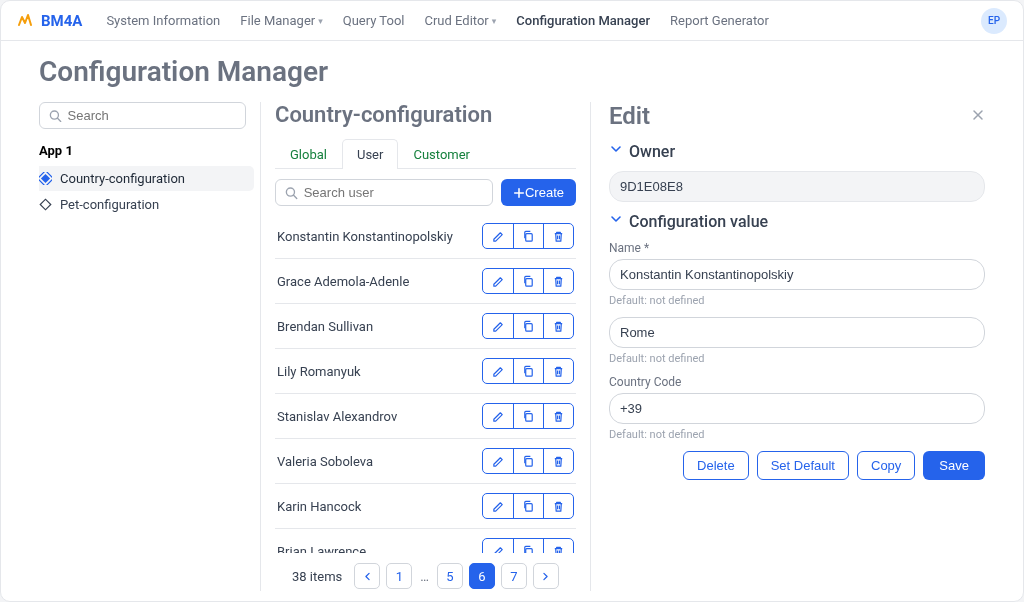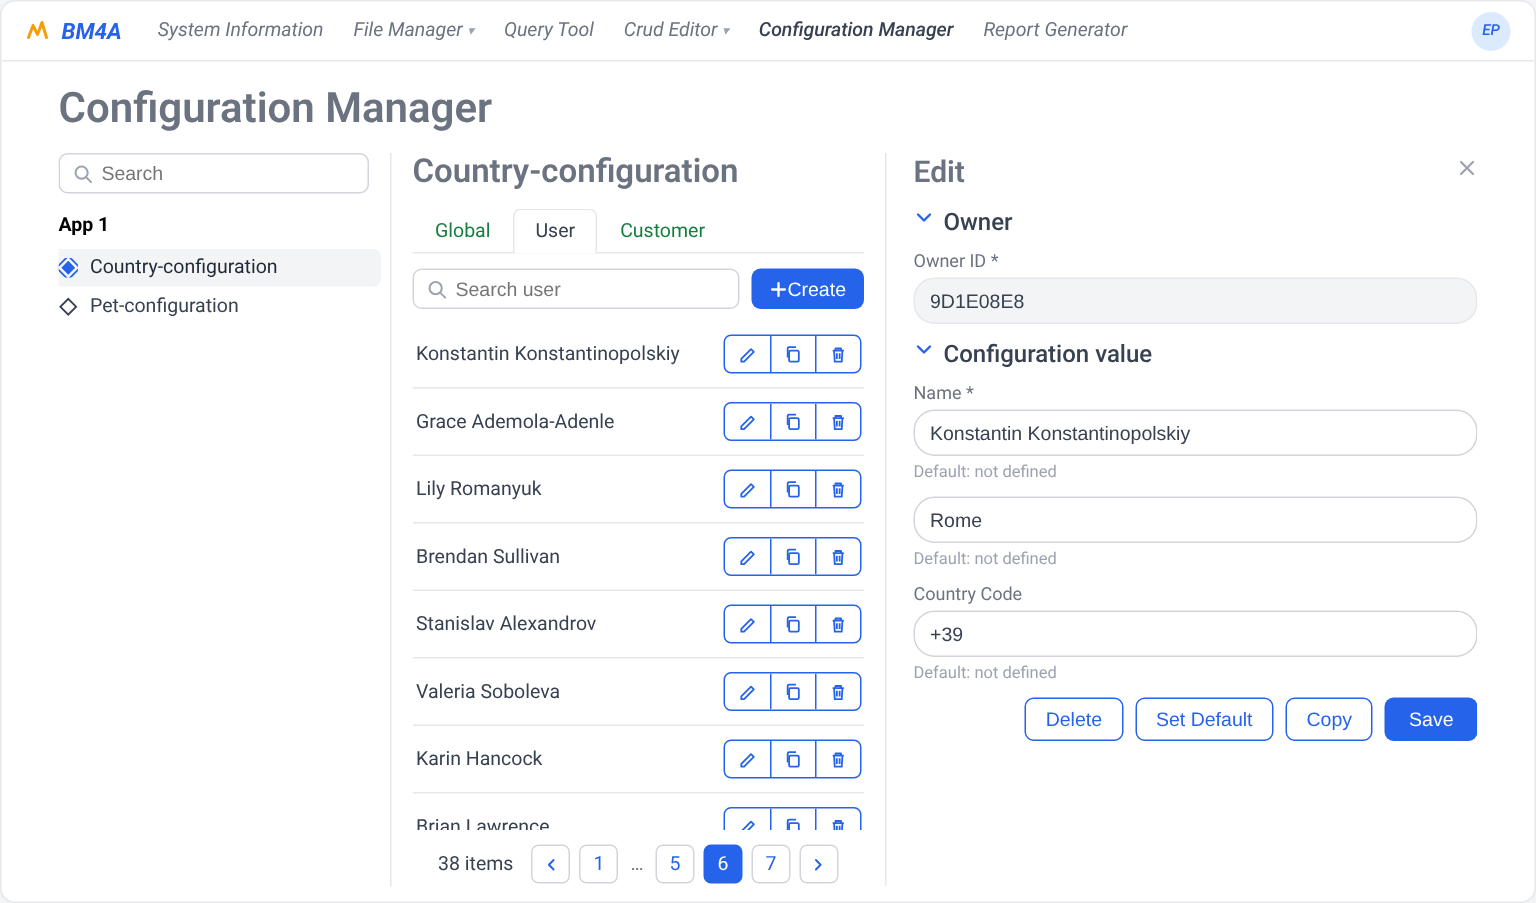--- a/index.html
+++ b/index.html
@@ -1,20 +1,20 @@
 <!DOCTYPE html>
 <html><head>
 <meta charset="utf-8">
 <style>
 * { box-sizing: border-box; margin: 0; padding: 0; }
 body { font-family: -apple-system, BlinkMacSystemFont, "Segoe UI", Roboto, sans-serif; font-size: 14px; color: #1f2937; background: #f3f4f6; }
 .window { width: 1024px; height: 602px; margin: 0 auto; background: #fff; border-radius: 10px; overflow: hidden; border: 1px solid #e5e7eb; display: flex; flex-direction: column; }
 
 
-.topbar { display: flex; align-items: center; height: 40px; padding: 0 16px; border-bottom: 1px solid #e5e7eb; gap: 4px; font-style: italic; }
+.topbar { display: flex; align-items: center; height: 40px; padding: 0 16px; border-bottom: 1px solid #e5e7eb; gap: 4px; }
 .brand { display: flex; align-items: center; gap: 6px; font-weight: 700; color: #2563eb; margin-right: 10px; font-size: 15px; }
 .brand-logo { width: 18px; height: 18px; }
 .nav-item { color: #6b7280; padding: 0 10px; cursor: pointer; font-size: 13px; display: flex; align-items: center; gap: 3px; }
 .nav-item.active { color: #374151; font-weight: 500; }
 .nav-chev { font-size: 9px; color: #9ca3af; }
 .spacer { flex: 1; }
 .avatar { width: 26px; height: 26px; border-radius: 50%; background: #dbeafe; color: #2563eb; font-size: 10px; font-weight: 500; display: flex; align-items: center; justify-content: center; }
 
 
 .page { flex: 1; overflow: hidden; display: flex; flex-direction: column; padding: 14px 38px 10px; }
@@ -53,21 +53,21 @@
 .pager { display: flex; justify-content: center; align-items: center; gap: 6px; padding: 10px 0 2px; font-size: 13px; }
 .pager-count { color: #374151; margin-right: 6px; }
 .pg { min-width: 26px; height: 26px; border: 1px solid #d1d5db; border-radius: 5px; display: flex; align-items: center; justify-content: center; color: #2563eb; cursor: pointer; background: #fff; }
 .pg.active { background: #2563eb; color: #fff; border-color: #2563eb; }
 .pg.nav svg { width: 11px; height: 11px; }
 .pg-dots { color: #6b7280; padding: 0 2px; }
 
 
 .editcol { flex: 1; padding: 0 0 0 18px; overflow-y: auto; }
 .edit-hdr { display: flex; align-items: center; justify-content: space-between; margin-bottom: 12px; }
-.edit-hdr h2 { font-size: 20px; font-weight: 600; color: #6b7280; }
+.edit-hdr h2 { font-size: 24px; font-weight: 600; color: #6b7280; }
 .close-btn { cursor: pointer; color: #9ca3af; }
 .close-btn svg { width: 14px; height: 14px; }
 .section-hdr { display: flex; align-items: flex-start; gap: 6px; font-weight: 500; font-size: 16px; color: #374151; margin: 8px 0 10px; }
 .section-hdr svg { width: 14px; height: 14px; color: #2563eb; }
 .field-label { font-size: 12px; color: #6b7280; margin-bottom: 4px; }
 .field-input { width: 100%; border: 1px solid #d1d5db; border-radius: 14px; padding: 7px 10px; font-size: 13px; color: #374151; outline: none; }
 .field-input.readonly { background: #f3f4f6; border-color: #e5e7eb; }
 .field-hint { font-size: 11px; color: #9ca3af; margin: 4px 0 10px; }
 .field-wrap { margin-bottom: 10px; }
 .edit-actions { display: flex; justify-content: flex-end; gap: 8px; margin-top: 6px; }
@@ -241,41 +241,41 @@
                     </svg>
                   </div>
       <div class="icon-btn">
                     <svg viewBox="0 0 14 14">
                       <use href="#i-trash"></use>
                     </svg>
                   </div>
     </div>
               </div>
               <div class="row">
+    <span class="row-name">Brendan Sullivan</span>
+    <div class="row-actions">
+      <div class="icon-btn">
+                    <svg viewBox="0 0 14 14">
+                      <use href="#i-edit"></use>
+                    </svg>
+                  </div>
+      <div class="icon-btn">
+                    <svg viewBox="0 0 14 14">
+                      <use href="#i-copy"></use>
+                    </svg>
+                  </div>
+      <div class="icon-btn">
+                    <svg viewBox="0 0 14 14">
+                      <use href="#i-trash"></use>
+                    </svg>
+                  </div>
+    </div>
+              </div>
+              <div class="row">
     <span class="row-name">Lily Romanyuk</span>
-    <div class="row-actions">
-      <div class="icon-btn">
-                    <svg viewBox="0 0 14 14">
-                      <use href="#i-edit"></use>
-                    </svg>
-                  </div>
-      <div class="icon-btn">
-                    <svg viewBox="0 0 14 14">
-                      <use href="#i-copy"></use>
-                    </svg>
-                  </div>
-      <div class="icon-btn">
-                    <svg viewBox="0 0 14 14">
-                      <use href="#i-trash"></use>
-                    </svg>
-                  </div>
-    </div>
-              </div>
-              <div class="row">
-    <span class="row-name">Brendan Sullivan</span>
     <div class="row-actions">
       <div class="icon-btn">
                     <svg viewBox="0 0 14 14">
                       <use href="#i-edit"></use>
                     </svg>
                   </div>
       <div class="icon-btn">
                     <svg viewBox="0 0 14 14">
                       <use href="#i-copy"></use>
                     </svg>
@@ -397,21 +397,20 @@
                   <use href="#i-close"></use>
                 </svg></div>
           </div>
           <div class="section-hdr">
             <svg viewBox="0 0 14 14">
                 <use href="#i-chev-d"></use>
               </svg>
             <span>Owner</span>
           </div>
           <div class="field-wrap">
-            <div class="field-label">Owner ID *</div>
             <input class="field-input readonly" readonly="" value="9D1E08E8" style="">
           </div>
           <div class="section-hdr">
             <svg viewBox="0 0 14 14">
                 <use href="#i-chev-d"></use>
               </svg>
             <span>Configuration value</span>
           </div>
           <div id="edit-fields">
               <div class="field-wrap">

